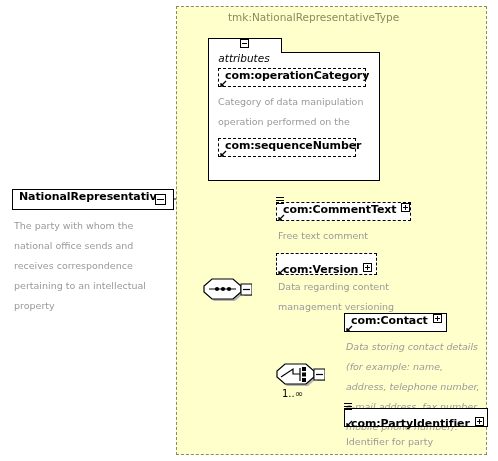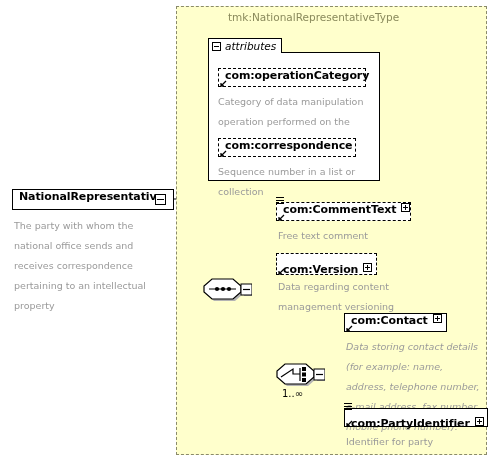--- a/index.html
+++ b/index.html
@@ -7,21 +7,21 @@
        font-family:"DejaVu Sans","Liberation Sans",sans-serif;}
   #canvas{position:absolute;left:0;top:0;width:498px;height:461px;}
 
   
   .type-box{position:absolute;background:#ffffcc;border:1px dashed #8a8a6a;box-sizing:border-box;}
   .type-title{position:absolute;color:#8a8a5c;font-size:10.5px;white-space:nowrap;margin-left:44px;}
 
   
   .attr-frame{position:absolute;background:#ffffff;border:1px solid #000;box-sizing:border-box;}
   .attr-tab{position:absolute;background:#ffffff;border:1px solid #000;border-bottom:none;
-            box-sizing:border-box;display:flex;align-items:center;gap:4px;padding:0 5px 0 3px;}
+            box-sizing:border-box;display:flex;align-items:center;gap:4px;padding:0 5px 0 3px;flex-direction:column;}
   .attr-tab .lbl{font-style:italic;font-size:10.5px;color:#000;white-space:nowrap;}
 
   
   .tgl{width:9px;height:9px;border:1px solid #000;background:#fff;box-sizing:border-box;
        position:relative;flex:none;}
   .tgl::before{content:"";position:absolute;left:1px;right:1px;top:3px;height:1px;background:#000;}
   .tgl.plus::after{content:"";position:absolute;top:1px;bottom:1px;left:3px;width:1px;background:#000;}
 
   
   .node{position:absolute;box-sizing:border-box;background:#fff;
@@ -94,23 +94,22 @@
     </svg>
     <span class="nm">com:operationCategory</span>
   </div>
   <div class="desc" style="left:218px;top:92px;width:146px;">Category of data manipulation operation performed on the data element</div>
 
   <div class="node dashed" style="left:218px;top:138px;width:138px;height:19px;padding:0 6px;">
     <span class="shadow"></span>
     <svg class="refarrow" viewBox="0 0 7 7">
       <path d="M6,1 L1,6 M1,6 L1,3 M1,6 L4,6" stroke="#000" stroke-width="1.3" fill="none"></path>
     </svg>
-    <span class="nm">com:correspondence</span>
+    <span class="nm">com:sequenceNumber</span>
   </div>
-  <div class="desc" style="left:218px;top:162px;width:146px;">Sequence number in a list or collection</div>
 
   <div class="node solid" style="left:12px;top:189px;width:162px;height:21px;padding:0 6px;">
     <span class="shadow"></span>
     <span class="nm">NationalRepresentative</span>
   </div>
   <div style="position:absolute;left:155px;top:194px;width:11px;height:11px;border:1px solid #000;background:#fff;box-sizing:border-box;">
     <div style="position:absolute;left:1px;right:1px;top:4px;height:1px;background:#000;"></div>
   </div>
   <div class="desc" style="left:14px;top:216px;width:156px;">The party with whom the national office sends and receives correspondence pertaining to an intellectual property</div>
 

